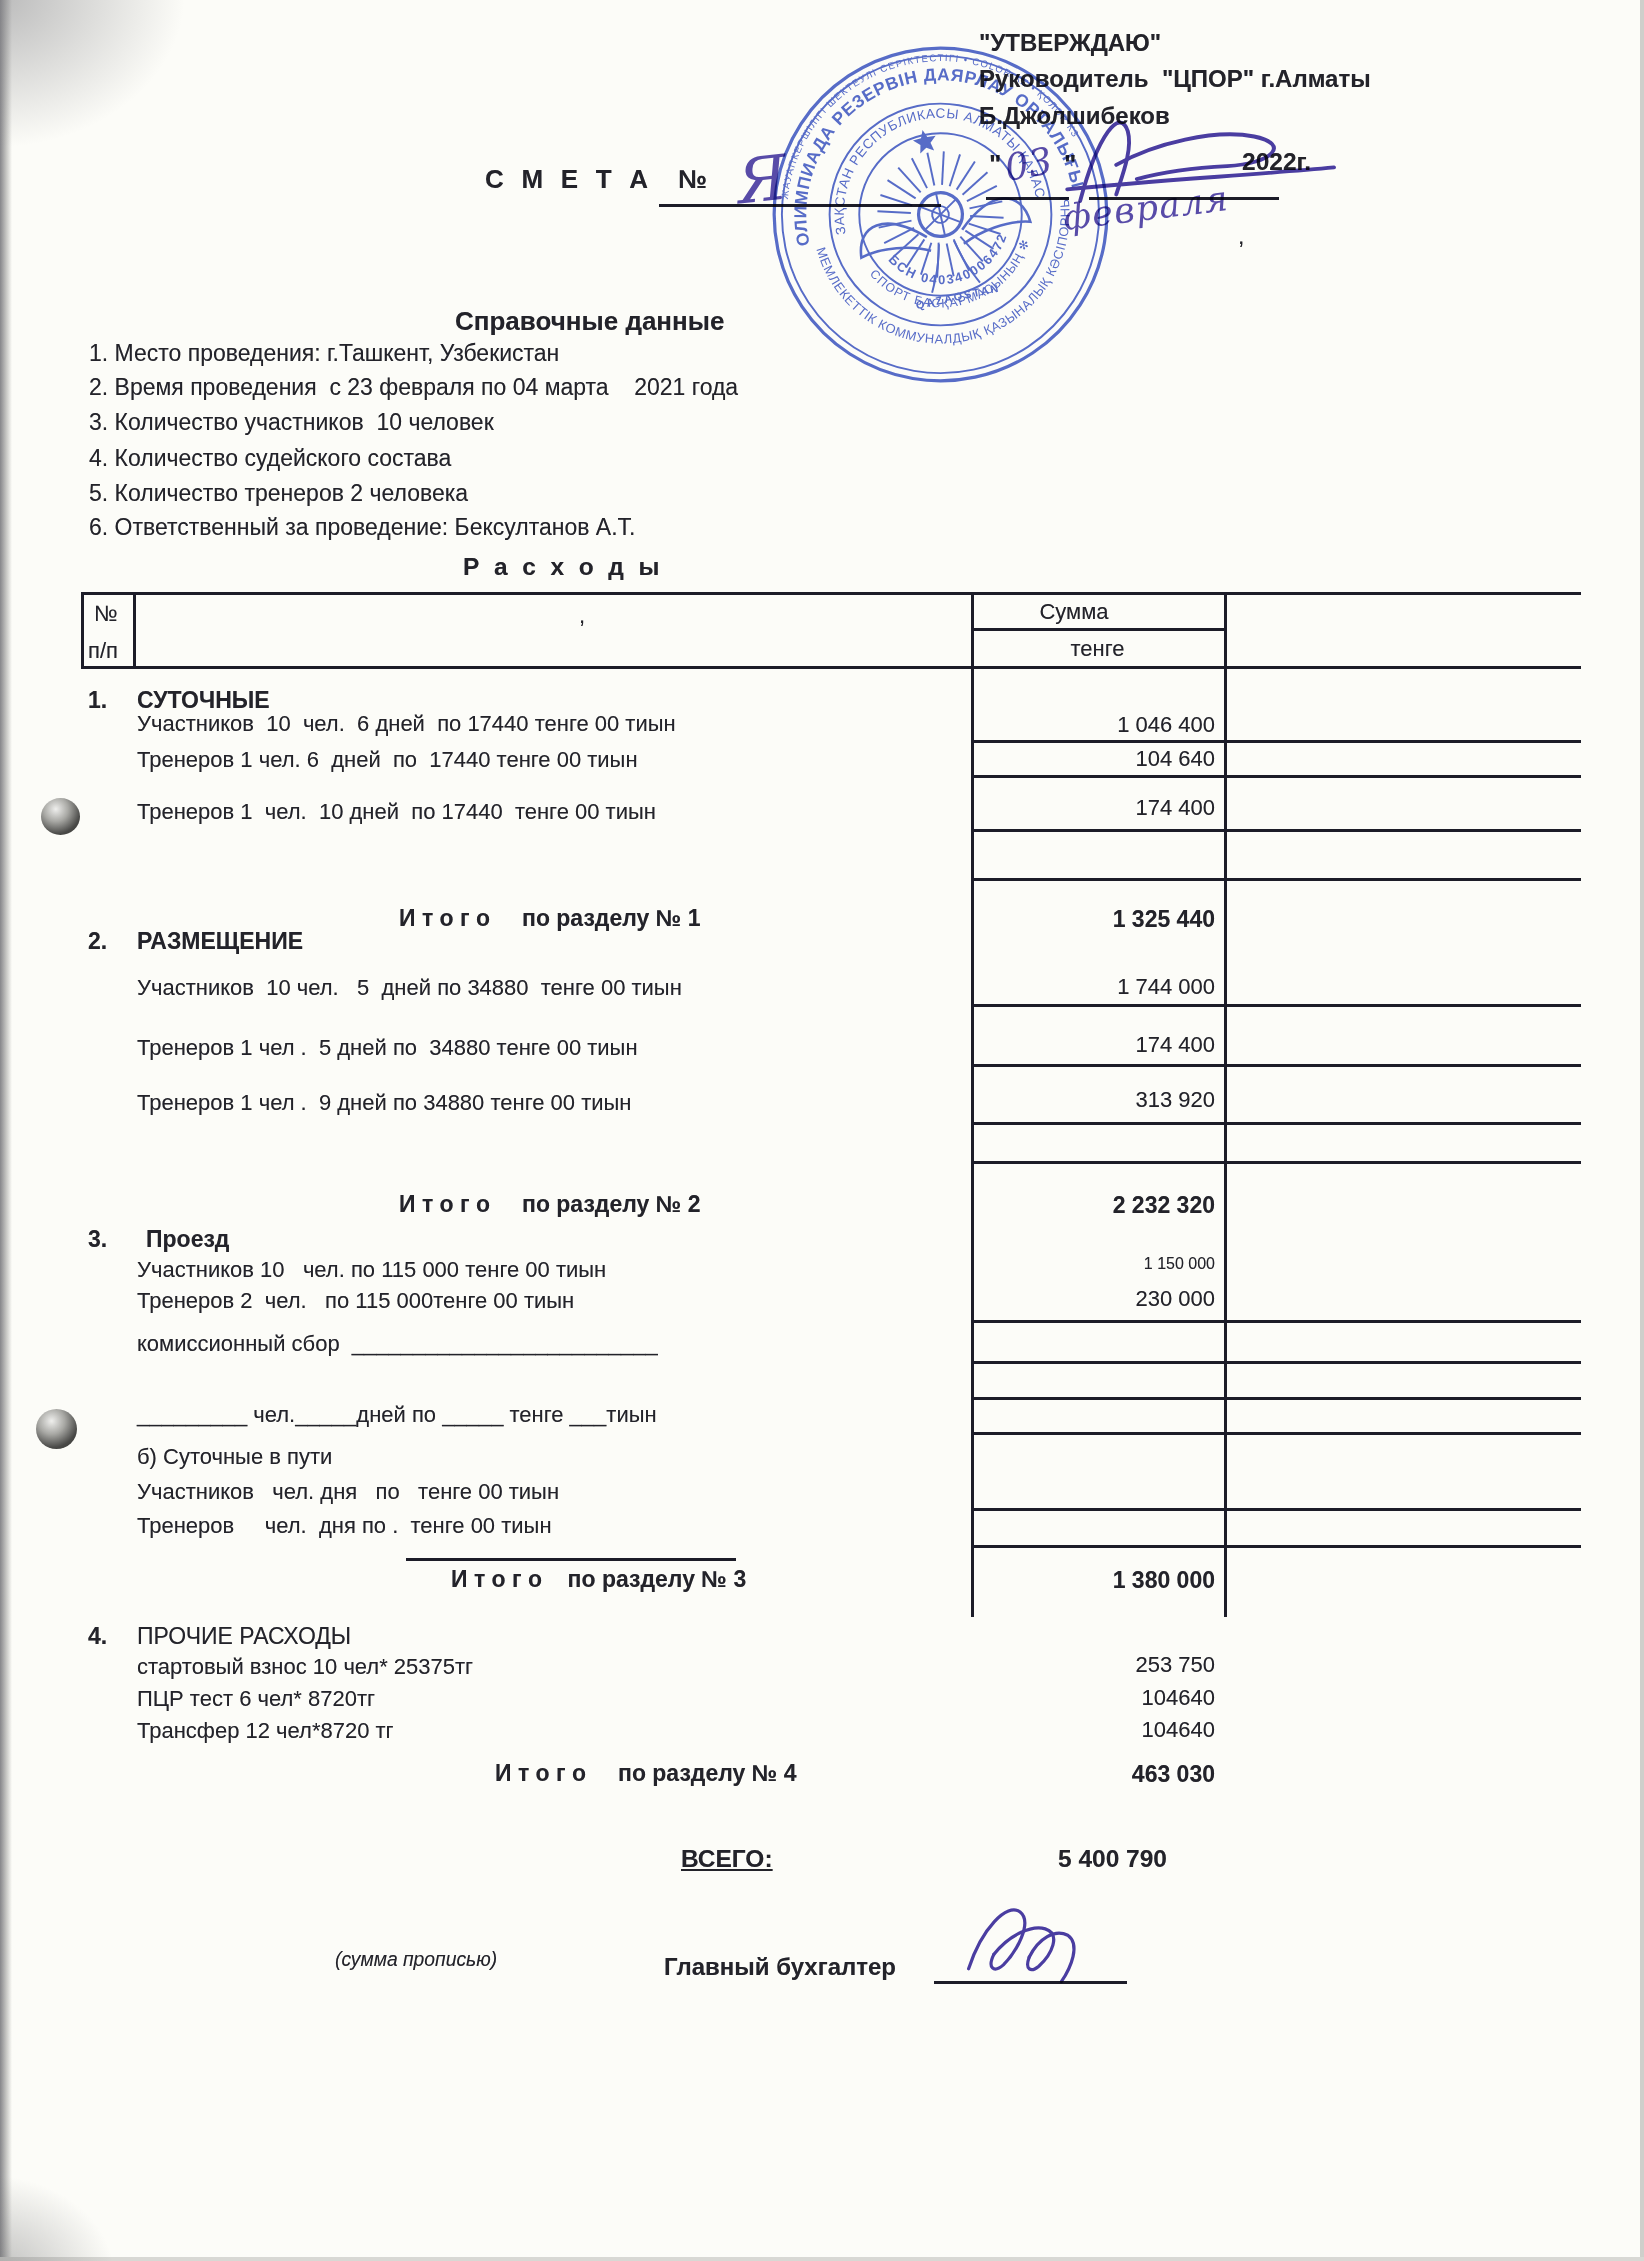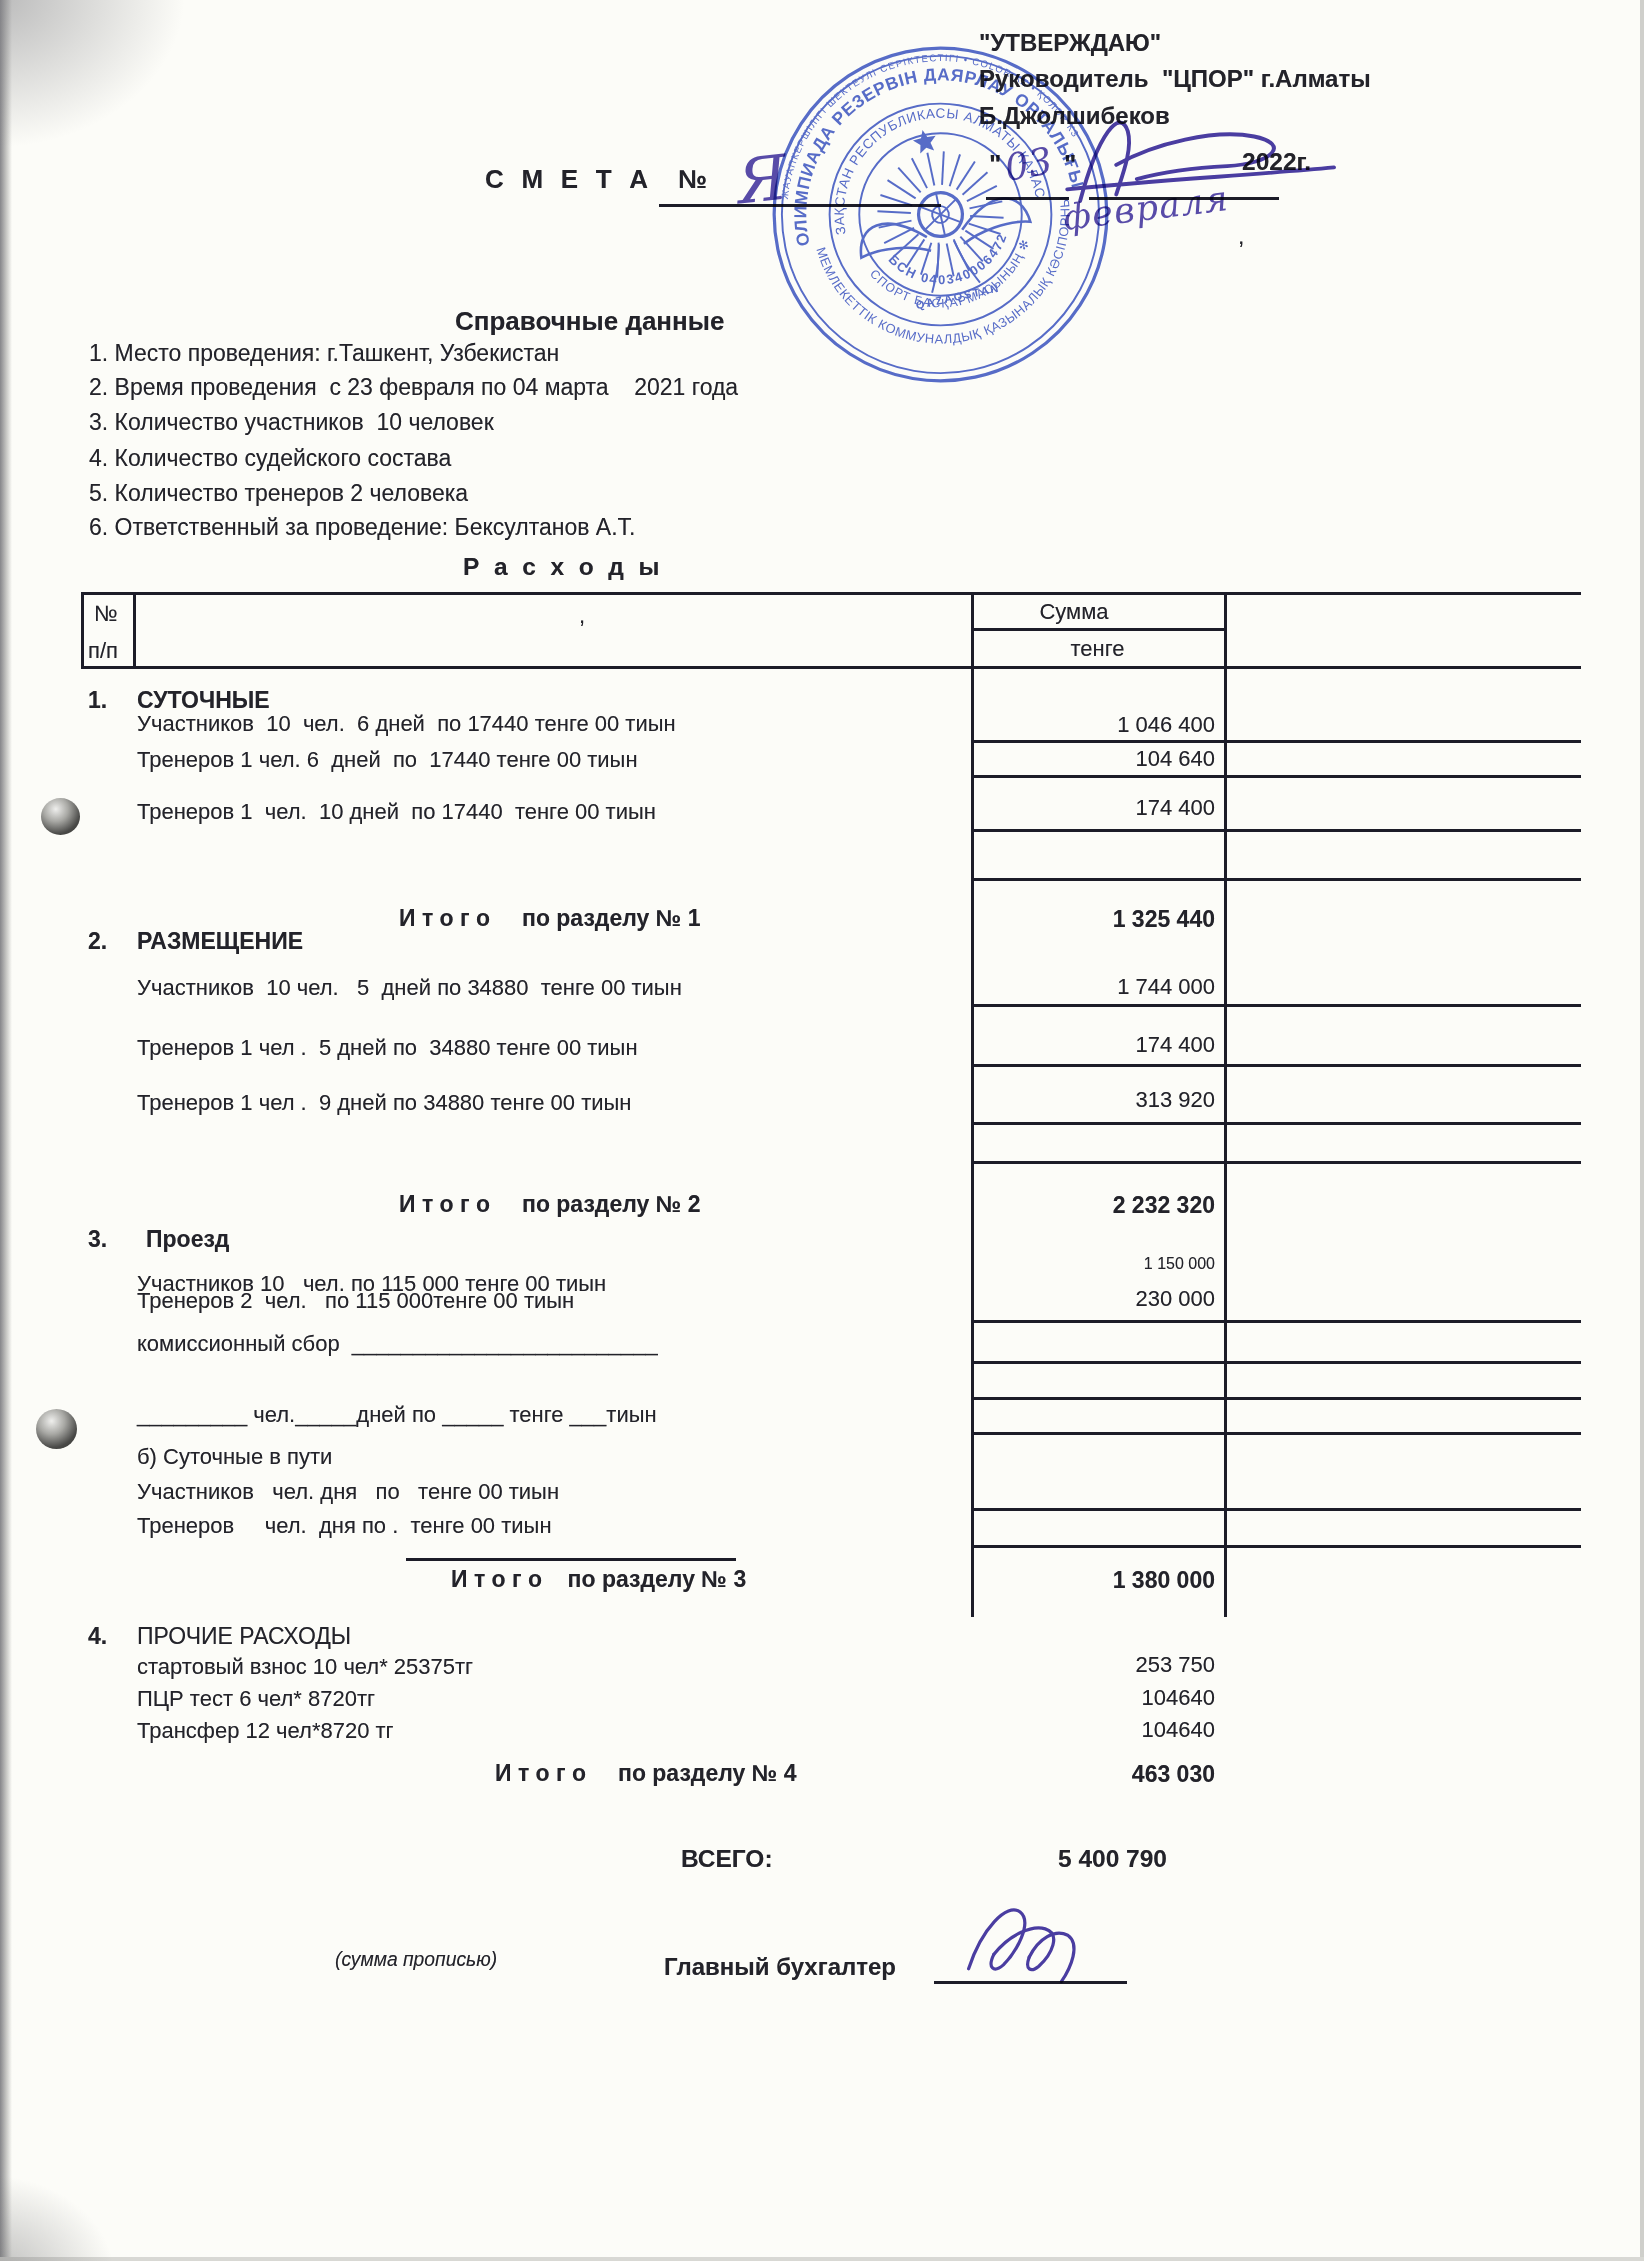--- a/index.html
+++ b/index.html
@@ -108,21 +108,21 @@
   <div class="val" style="top:974px; font-size:22px;">1 744 000</div>
   <div class="t" style="left:137px; top:1036px; font-size:22px;">Тренеров 1 чел .  5 дней по  34880 тенге 00 тиын</div>
   <div class="val" style="top:1032px; font-size:22px;">174 400</div>
   <div class="t" style="left:137px; top:1091px; font-size:22px;">Тренеров 1 чел .  9 дней по 34880 тенге 00 тиын</div>
   <div class="val" style="top:1087px; font-size:22px;">313 920</div>
   <div class="t b" style="left:399px; top:1192px; font-size:23px;">И т о г о     по разделу № 2</div>
   <div class="val b" style="top:1192px; font-size:23px;">2 232 320</div>
 
   <div class="t b" style="left:88px; top:1227px; font-size:23px;">3.</div>
   <div class="t b" style="left:146px; top:1227px; font-size:23px;">Проезд</div>
-  <div class="t" style="left:137px; top:1258px; font-size:22px;margin-top:14px;">Участников 10   чел. по 115 000 тенге 00 тиын</div>
+  <div class="t" style="left:137px; top:1258px; font-size:22px;">Участников 10   чел. по 115 000 тенге 00 тиын</div>
   <div class="val" style="top:1255px; font-size:16px;">1 150 000</div>
   <div class="t" style="left:137px; top:1289px; font-size:22px;">Тренеров 2  чел.   по 115 000тенге 00 тиын</div>
   <div class="val" style="top:1286px; font-size:22px;">230 000</div>
   <div class="t" style="left:137px; top:1332px; font-size:22px;">комиссионный сбор  _________________________</div>
   <div class="t" style="left:137px; top:1403px; font-size:22px;">_________ чел._____дней по _____ тенге ___тиын</div>
   <div class="t" style="left:137px; top:1445px; font-size:22px;">б) Суточные в пути</div>
   <div class="t" style="left:137px; top:1480px; font-size:22px;">Участников   чел. дня   по   тенге 00 тиын</div>
   <div class="t" style="left:137px; top:1514px; font-size:22px;">Тренеров     чел.  дня по .  тенге 00 тиын</div>
   <div class="line" style="left:406px; top:1558px; width:330px;"></div>
   <div class="t b" style="left:451px; top:1567px; font-size:23px;">И т о г о    по разделу № 3</div>
@@ -132,21 +132,21 @@
   <div class="t" style="left:137px; top:1624px; font-size:23px;">ПРОЧИЕ РАСХОДЫ</div>
   <div class="t" style="left:137px; top:1655px; font-size:22px;">стартовый взнос 10 чел* 25375тг</div>
   <div class="val" style="top:1652px; font-size:22px;">253 750</div>
   <div class="t" style="left:137px; top:1687px; font-size:22px;">ПЦР тест 6 чел* 8720тг</div>
   <div class="val" style="top:1685px; font-size:22px;">104640</div>
   <div class="t" style="left:137px; top:1719px; font-size:22px;">Трансфер 12 чел*8720 тг</div>
   <div class="val" style="top:1717px; font-size:22px;">104640</div>
   <div class="t b" style="left:495px; top:1761px; font-size:23px;">И т о г о     по разделу № 4</div>
   <div class="val b" style="top:1761px; font-size:23px;">463 030</div>
 
-  <div class="t b" style="left:681px; top:1845px; font-size:24.5px;">ВСЕГО:</div>
+  <div class="t b" style="left:681px; top:1845px; font-size:24.5px;text-decoration:underline;">ВСЕГО:</div>
   <div class="t b" style="left:903px; top:1845px; width:264px; text-align:right; font-size:24.5px;">5 400 790</div>
   <div class="t i" style="left:335px; top:1949px; font-size:19.3px;">(сумма прописью)</div>
 
   <div class="t b" style="left:664px; top:1954px; font-size:24px;">Главный бухгалтер</div>
   <div class="line" style="left:934px; top:1981px; width:193px;"></div>
 
   <svg class="sig" style="left:948px; top:1890px;" width="161" height="97" viewBox="0 0 250 150">
     <g fill="none" stroke="#4b3da6" stroke-width="5" stroke-linecap="round">
       <path d="M 32,122 C 52,60 92,18 112,34 C 132,50 106,96 86,116 C 71,129 61,121 71,100"></path>
       <path d="M 71,100 C 96,68 131,54 151,60 C 176,68 161,100 141,118 C 129,128 119,124 126,104"></path>

